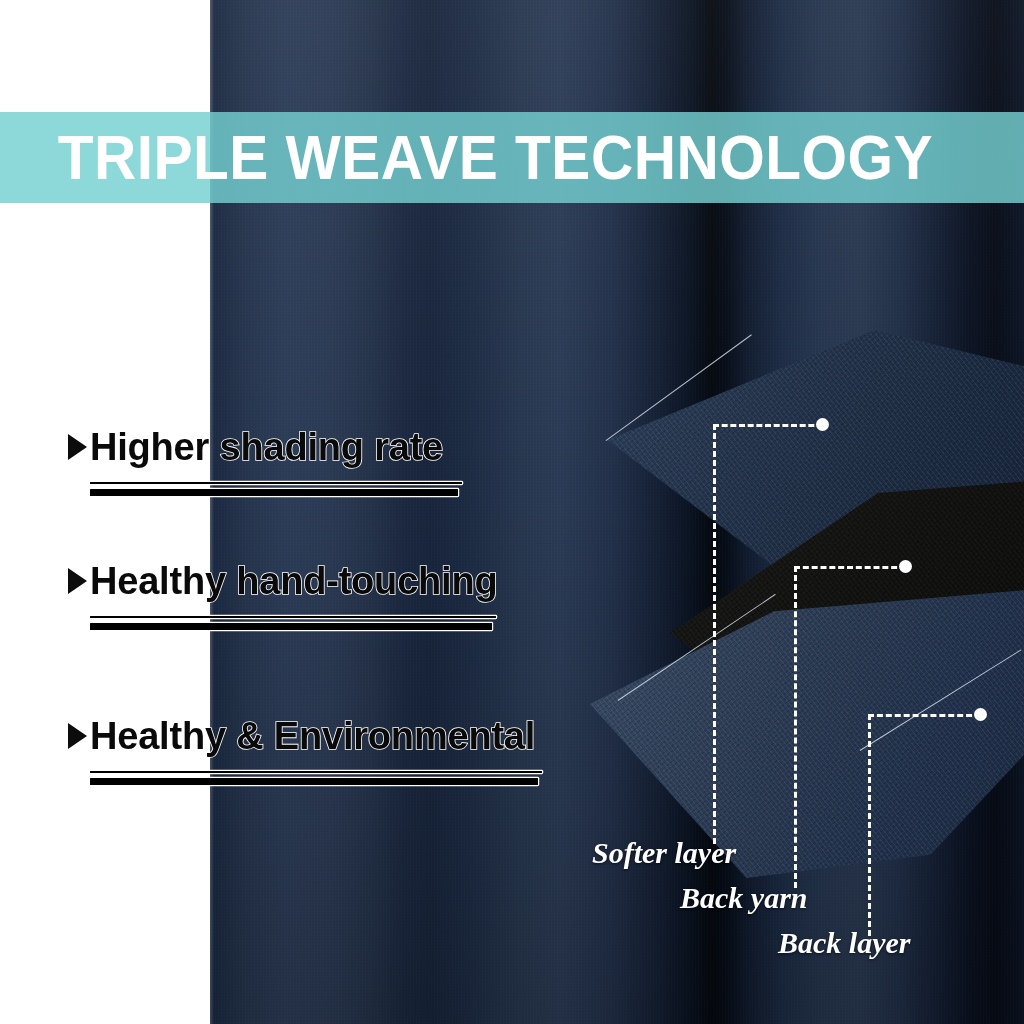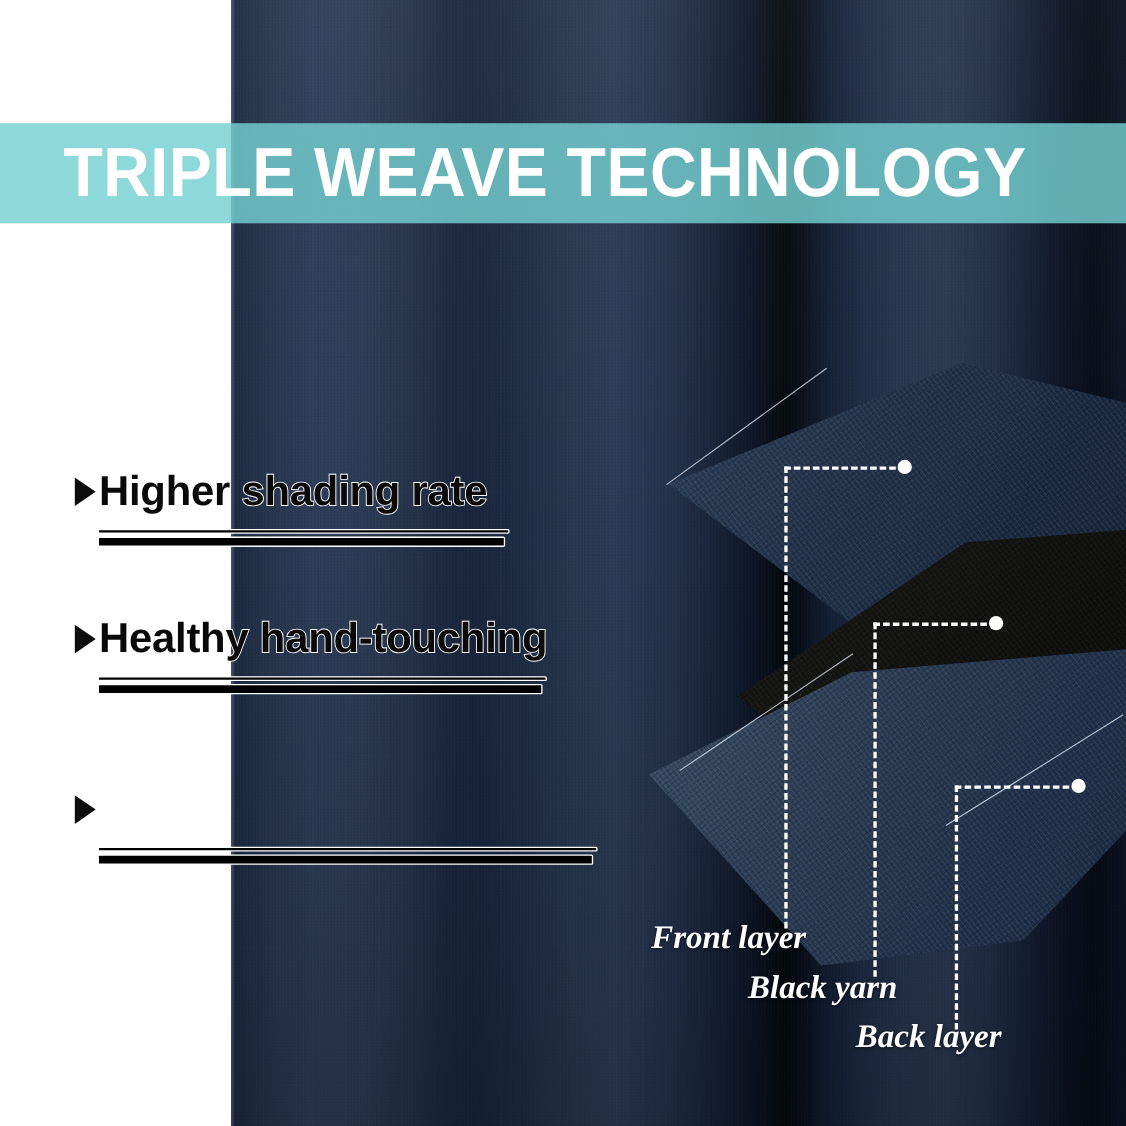--- a/index.html
+++ b/index.html
@@ -303,22 +303,22 @@
 
     <div class="dash-h" style="left:794px; top:566px; width:112px;"></div>
     <div class="dash-v" style="left:794px; top:566px; height:322px;"></div>
     <div class="dot" style="left:899px; top:560px;"></div>
 
     <div class="dash-h" style="left:868px; top:714px; width:113px;"></div>
     <div class="dash-v" style="left:868px; top:714px; height:222px;"></div>
     <div class="dot" style="left:974px; top:708px;"></div>
   </div>
 
-  <div class="layer-label lbl-front">Front layer</div>
-  <div class="layer-label lbl-black">Black yarn</div>
+  <div class="layer-label lbl-front">Softer layer</div>
+  <div class="layer-label lbl-black">Back yarn</div>
   <div class="layer-label lbl-back">Back layer</div>
 
   <div class="features">
 
     <div class="feature-row" data-idx="0">
       <div class="feature-head">
         <span class="bullet-tri"></span>
         <span class="feature-text">Higher shading rate</span>
       </div>
       <div class="feature-rules">
@@ -334,20 +334,21 @@
       </div>
       <div class="feature-rules">
         <div class="rule-thin"></div>
         <div class="rule-thick"></div>
       </div>
     </div>
 
     <div class="feature-row" data-idx="2">
       <div class="feature-head">
         <span class="bullet-tri"></span>
+        <span class="feature-text">Healthy &amp; Environmental</span>
       </div>
       <div class="feature-rules">
         <div class="rule-thin"></div>
         <div class="rule-thick"></div>
       </div>
     </div>
 
   </div>
 
 </div>

